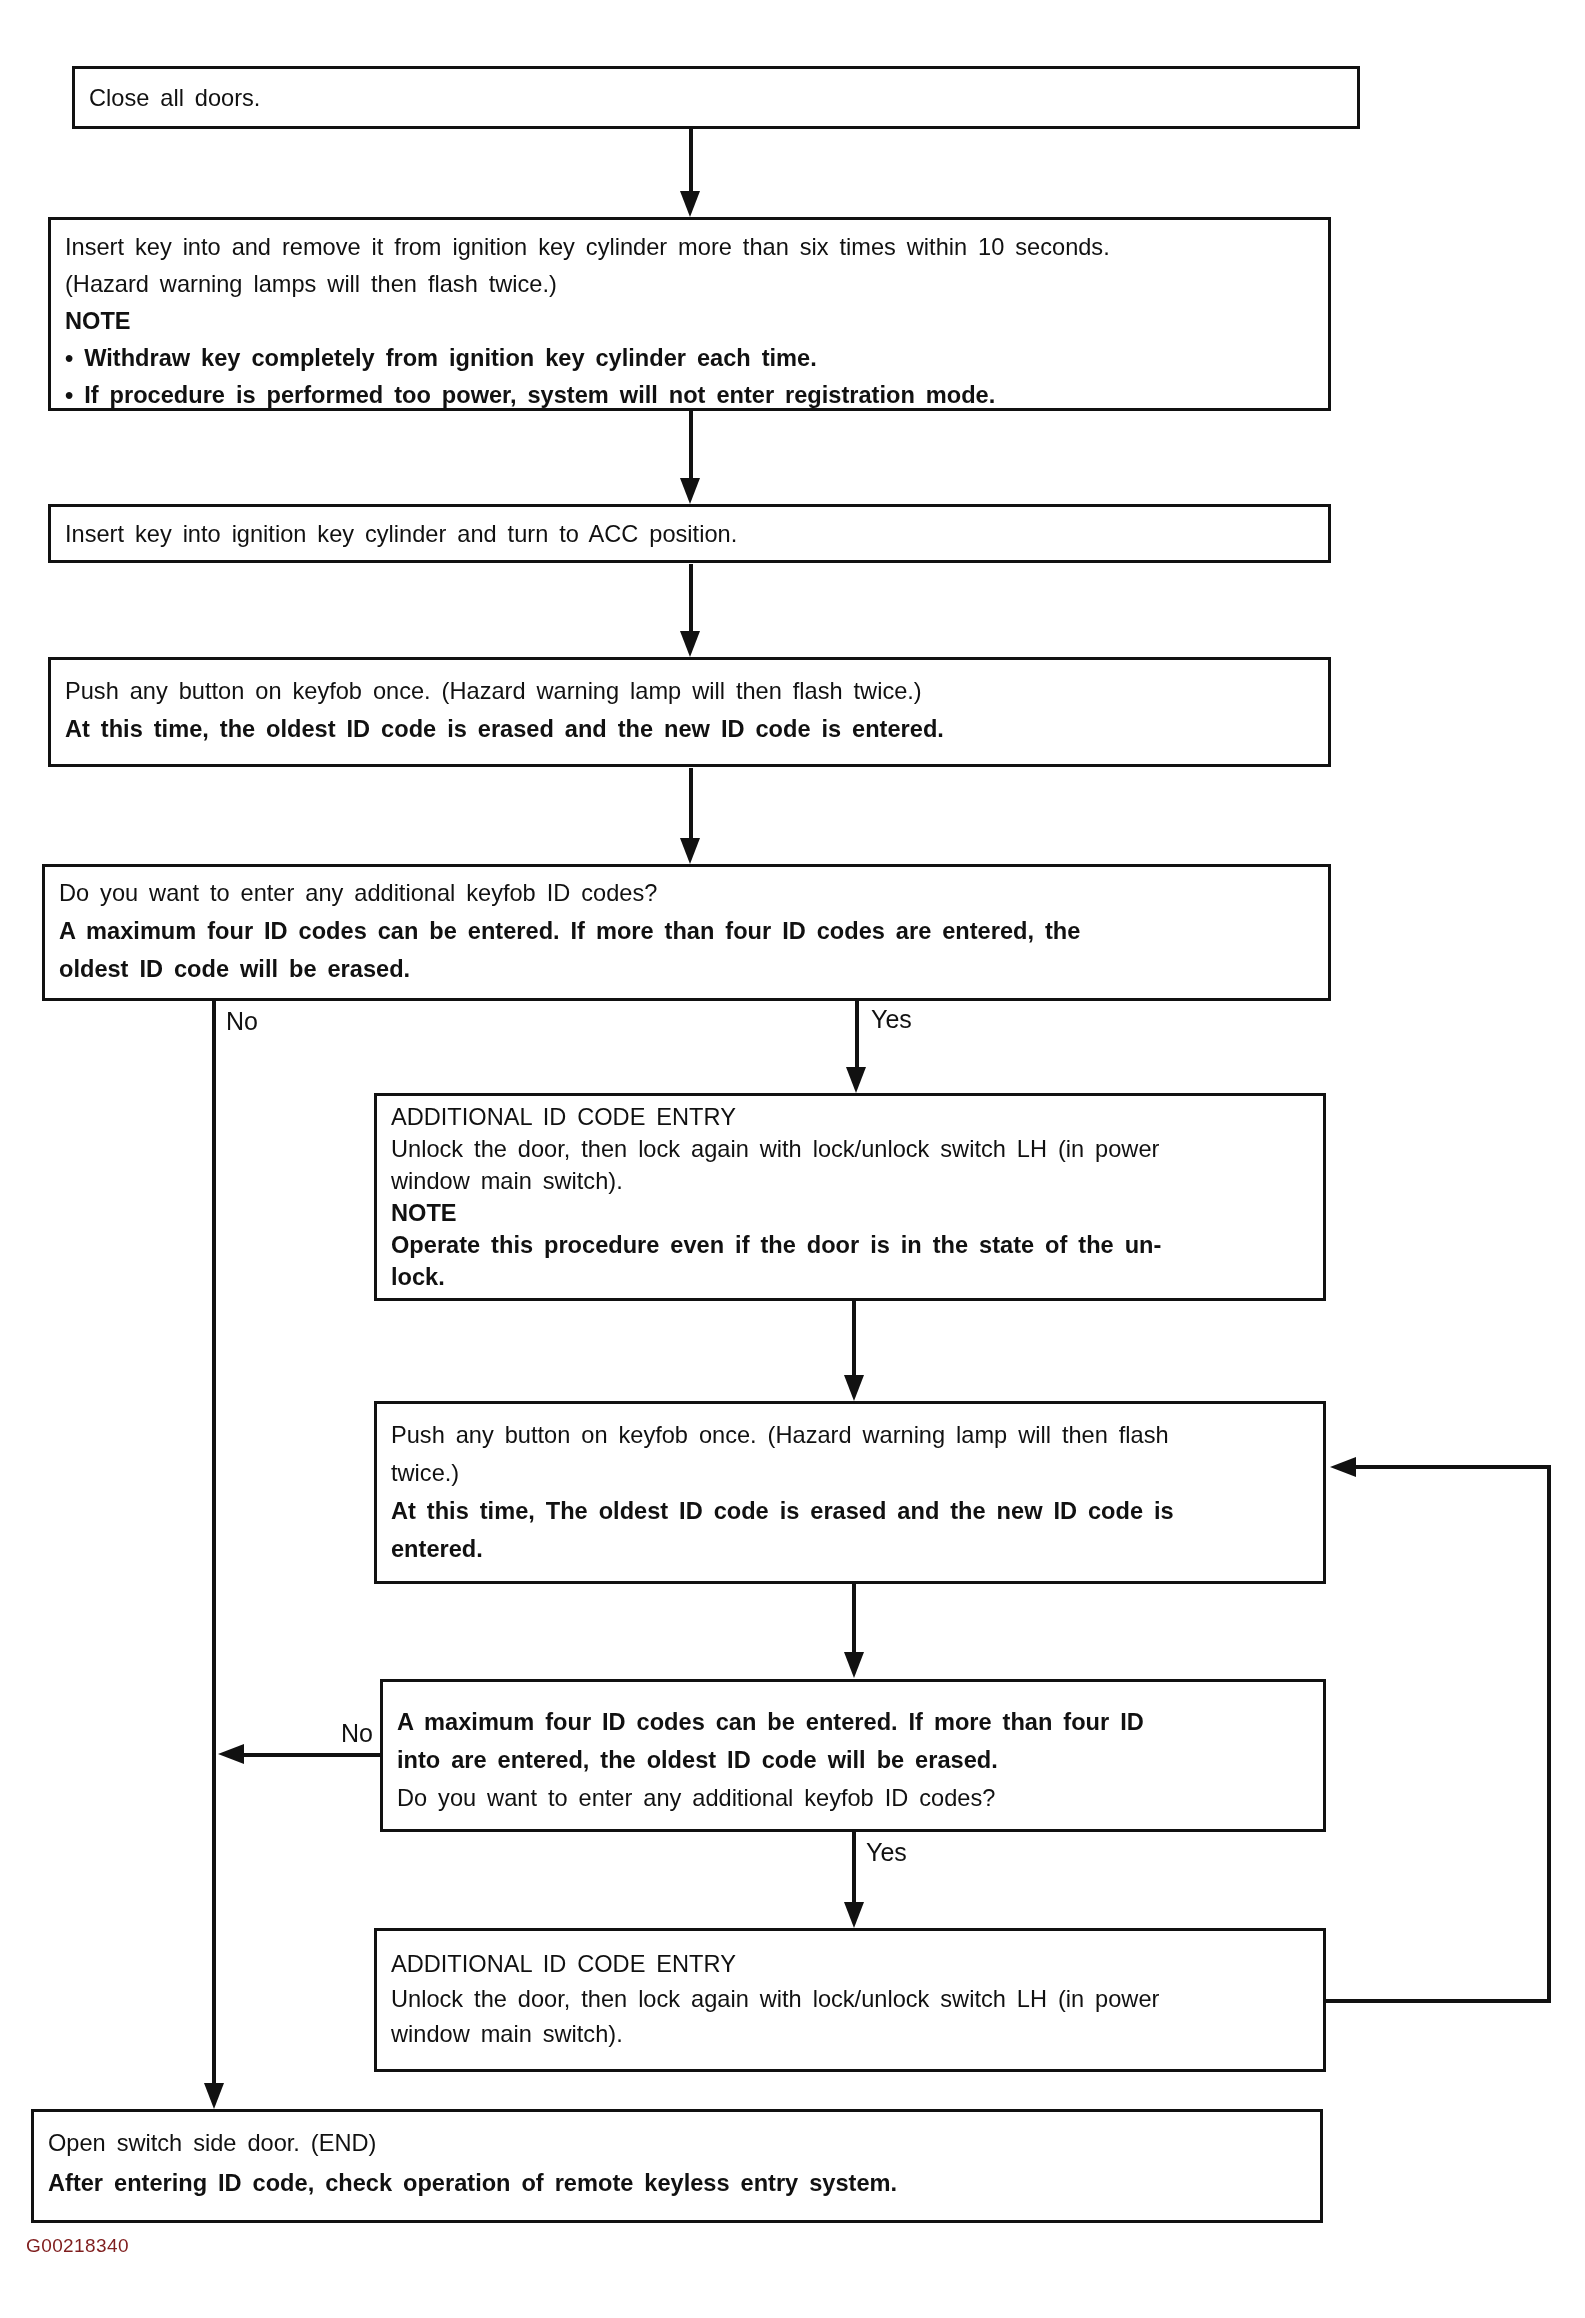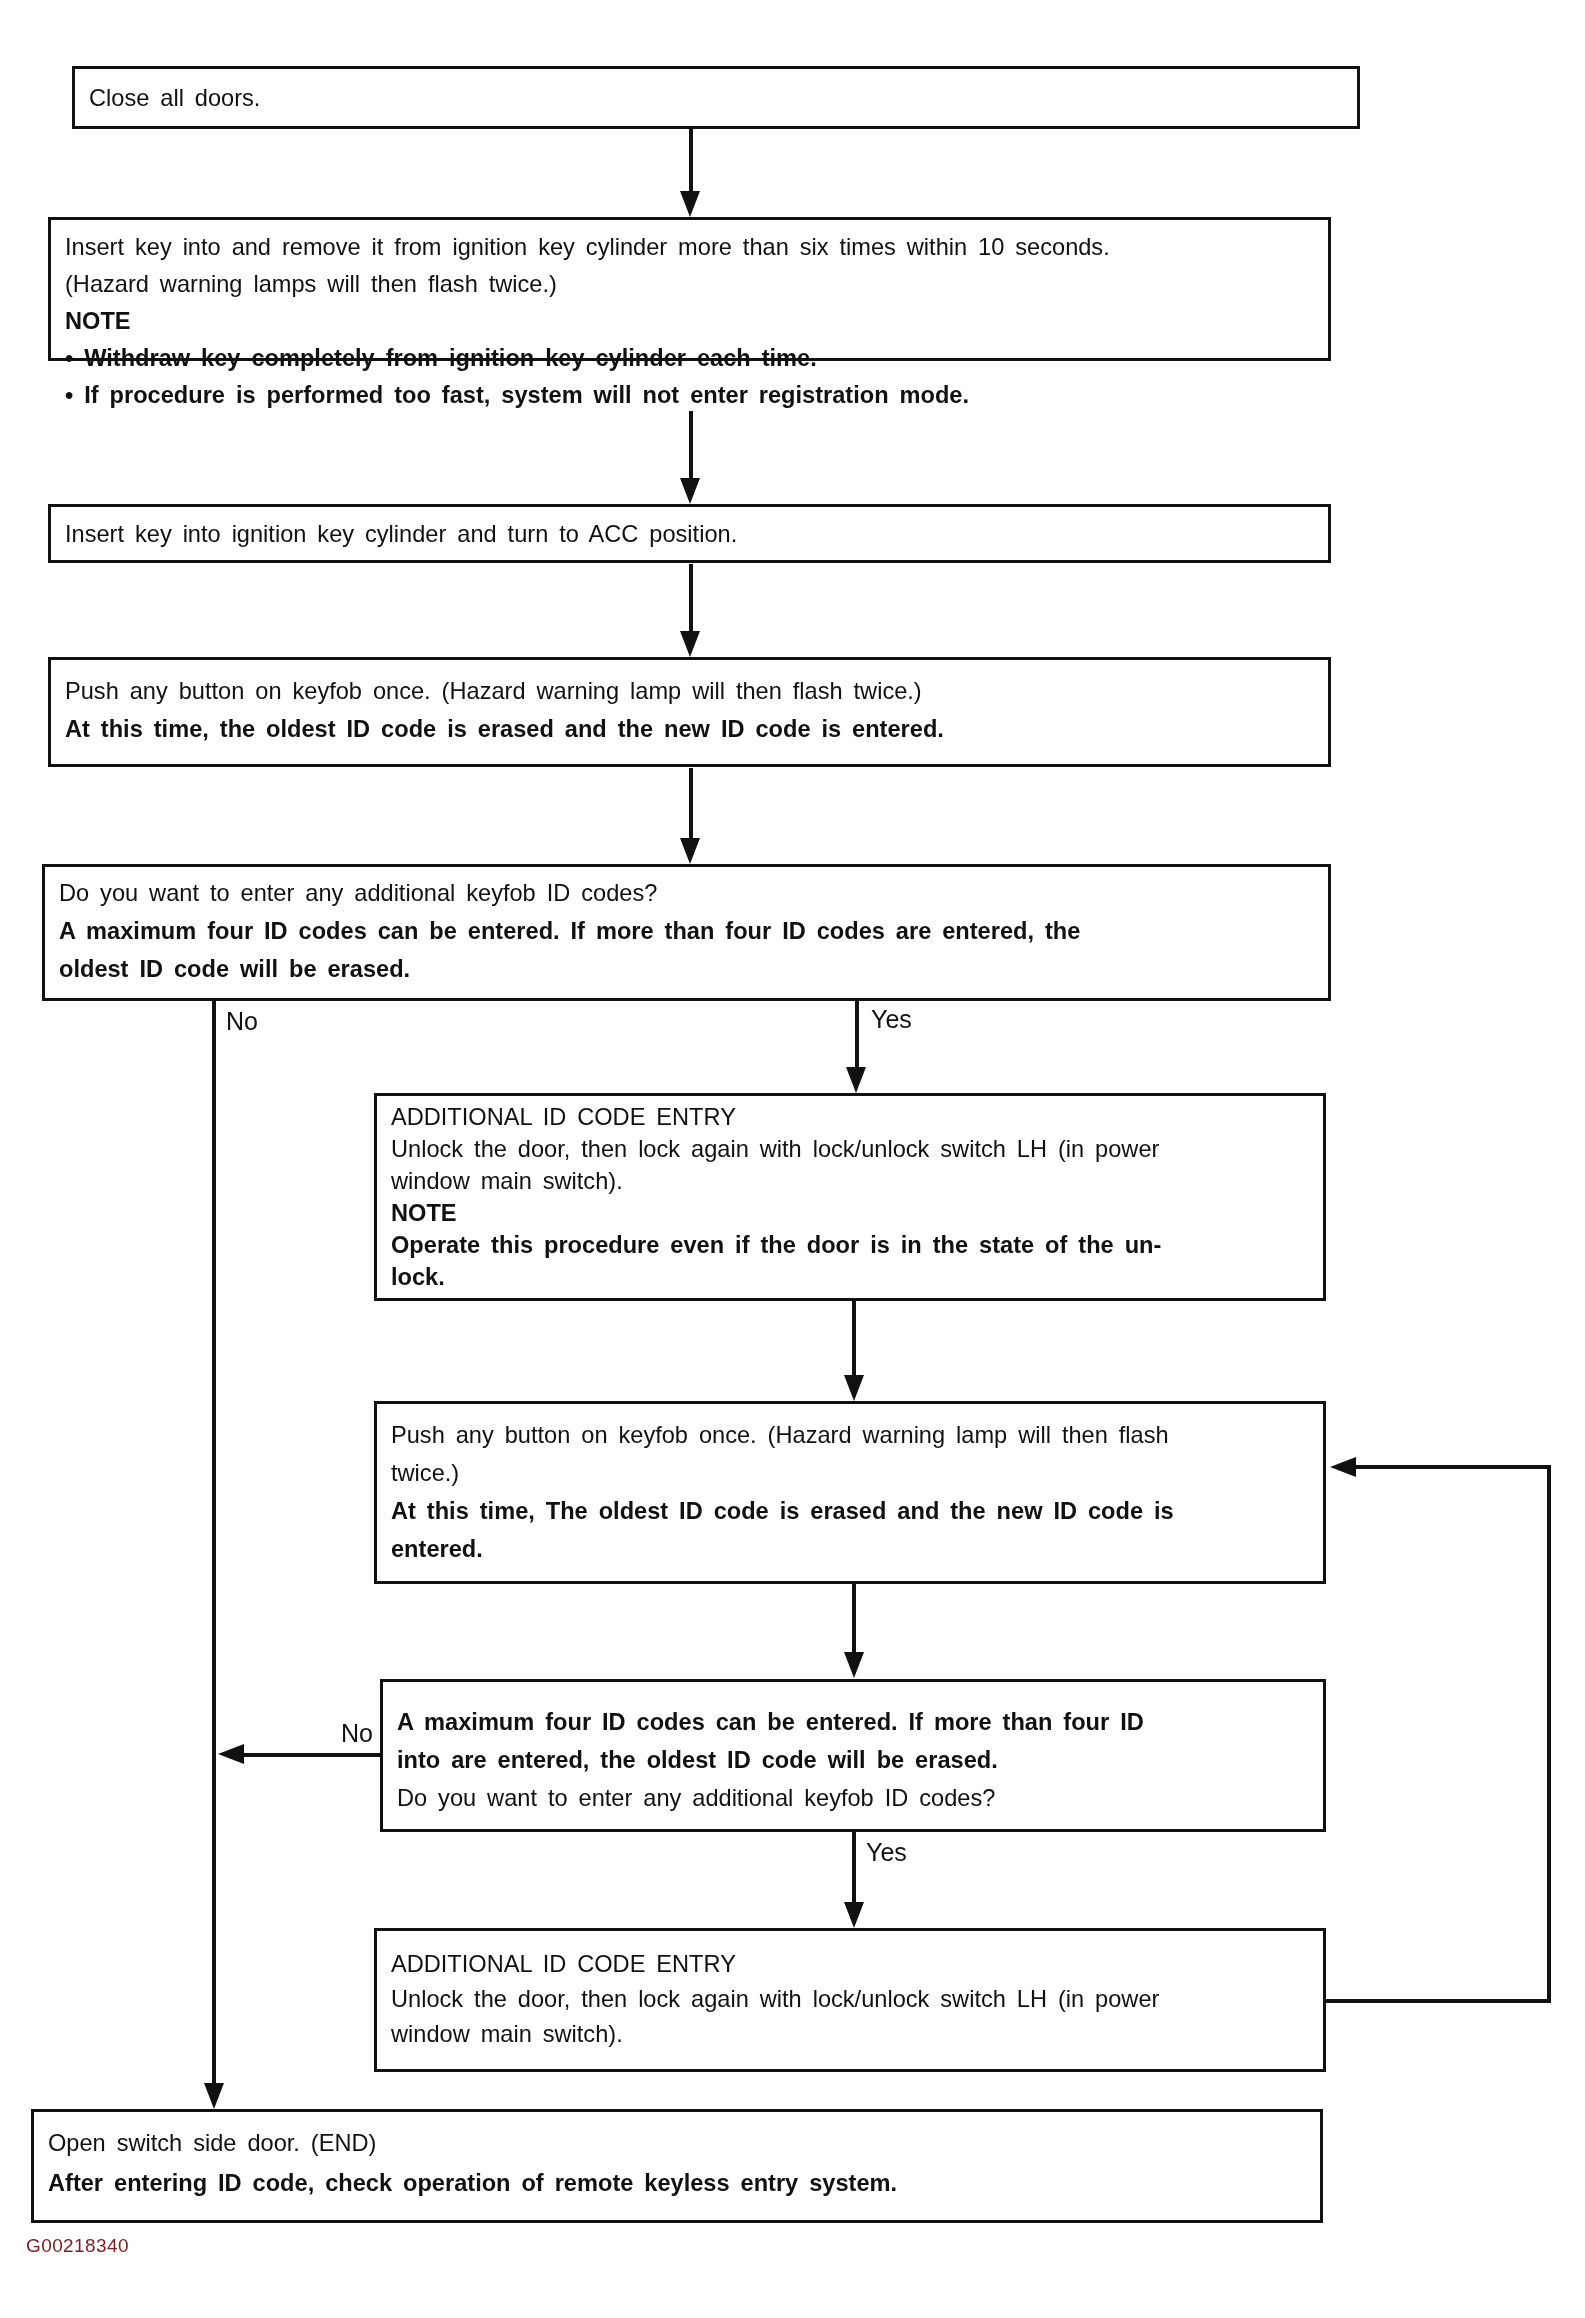--- a/index.html
+++ b/index.html
@@ -57,26 +57,26 @@
 
 <div id="canvas">
 
   <div class="box center-one" style="left:48px;top:66px;width:1288px;height:63px;margin-left:24px;">
     <span class="ln">Close all doors.</span>
   </div>
 
   <div class="vline" style="left:689px;top:127px;height:66px;"></div>
   <div class="arr-down" style="left:680px;top:191px;"></div>
 
-  <div class="box" style="left:48px;top:217px;width:1283px;height:144px;line-height:37px;">
+  <div class="box" style="left:48px;top:217px;width:1283px;height:194px;line-height:37px;">
     <span class="ln">Insert key into and remove it from ignition key cylinder more than six times within 10 seconds.</span>
     <span class="ln">(Hazard warning lamps will then flash twice.)</span>
     <span class="ln b">NOTE</span>
     <span class="ln b">• Withdraw key completely from ignition key cylinder each time.</span>
-    <span class="ln b">• If procedure is performed too fast, system will not enter registration mode.</span>
+    <span class="ln b">• If procedure is performed too power, system will not enter registration mode.</span>
   </div>
 
   <div class="vline" style="left:689px;top:411px;height:70px;"></div>
   <div class="arr-down" style="left:680px;top:478px;"></div>
 
   <div class="box center-one" style="left:48px;top:504px;width:1283px;height:59px;">
     <span class="ln">Insert key into ignition key cylinder and turn to ACC position.</span>
   </div>
 
   <div class="vline" style="left:689px;top:564px;height:69px;"></div>

